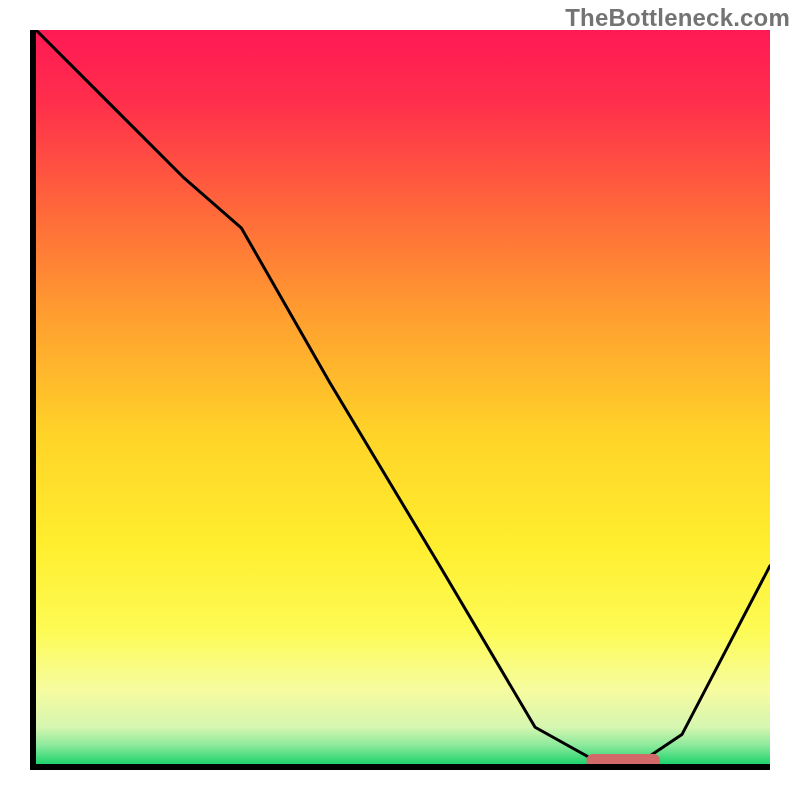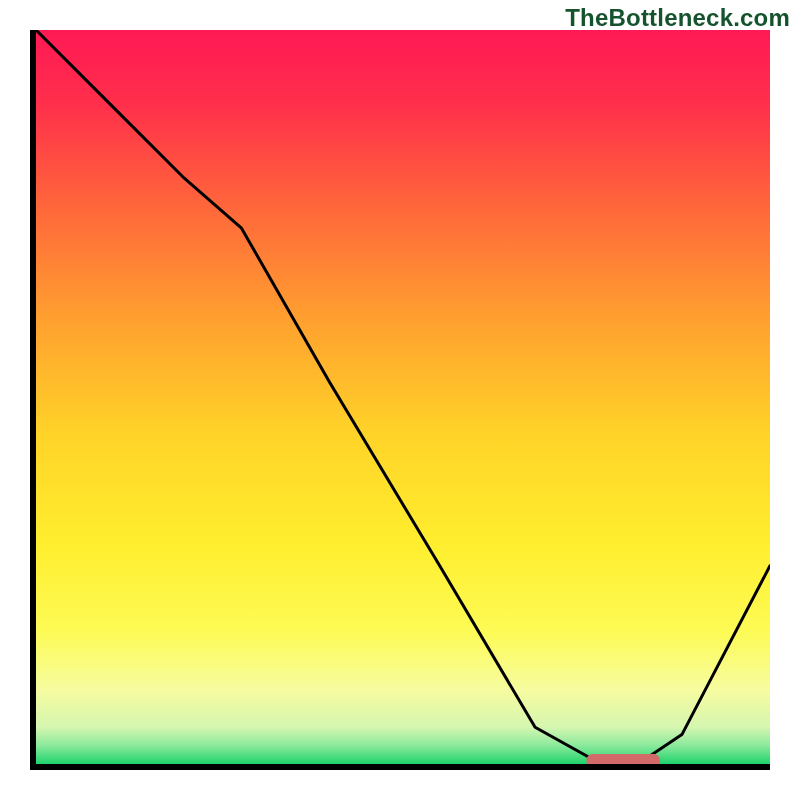--- a/index.html
+++ b/index.html
@@ -14,21 +14,21 @@
     position: relative;
     width: 800px;
     height: 800px;
   }
   .watermark {
     position: absolute;
     top: 4px;
     right: 10px;
     font-size: 24px;
     font-weight: 600;
-    color: #14532d;
+    color: #737373;
     letter-spacing: 0.2px;
   }
   .plot-frame {
     position: absolute;
     left: 30px;
     top: 30px;
     width: 740px;
     height: 740px;
     box-sizing: border-box;
   }

